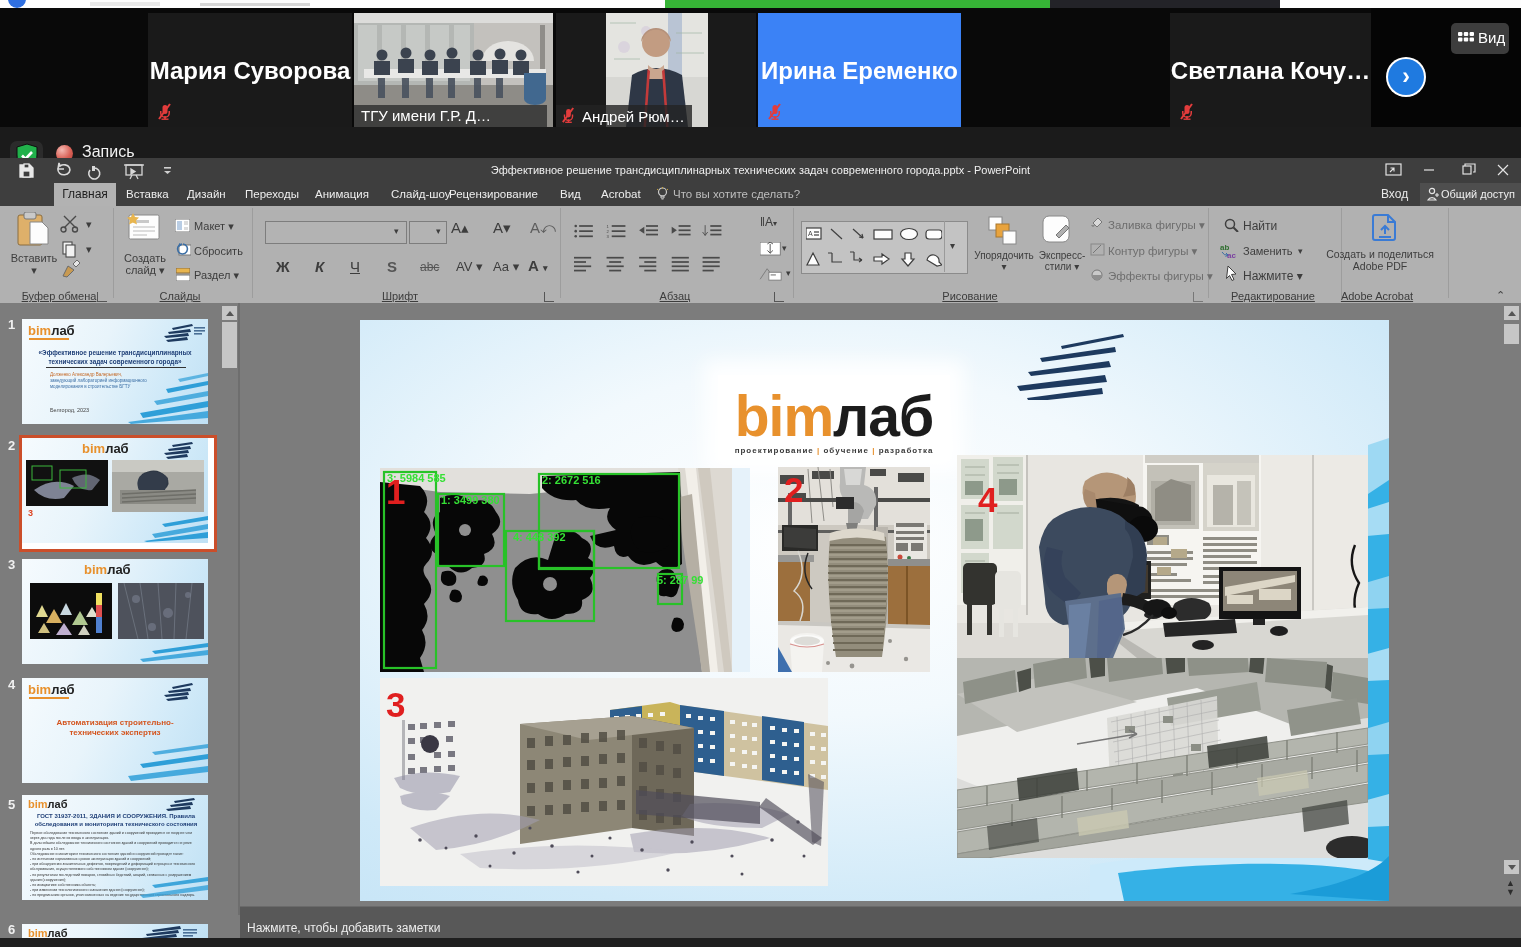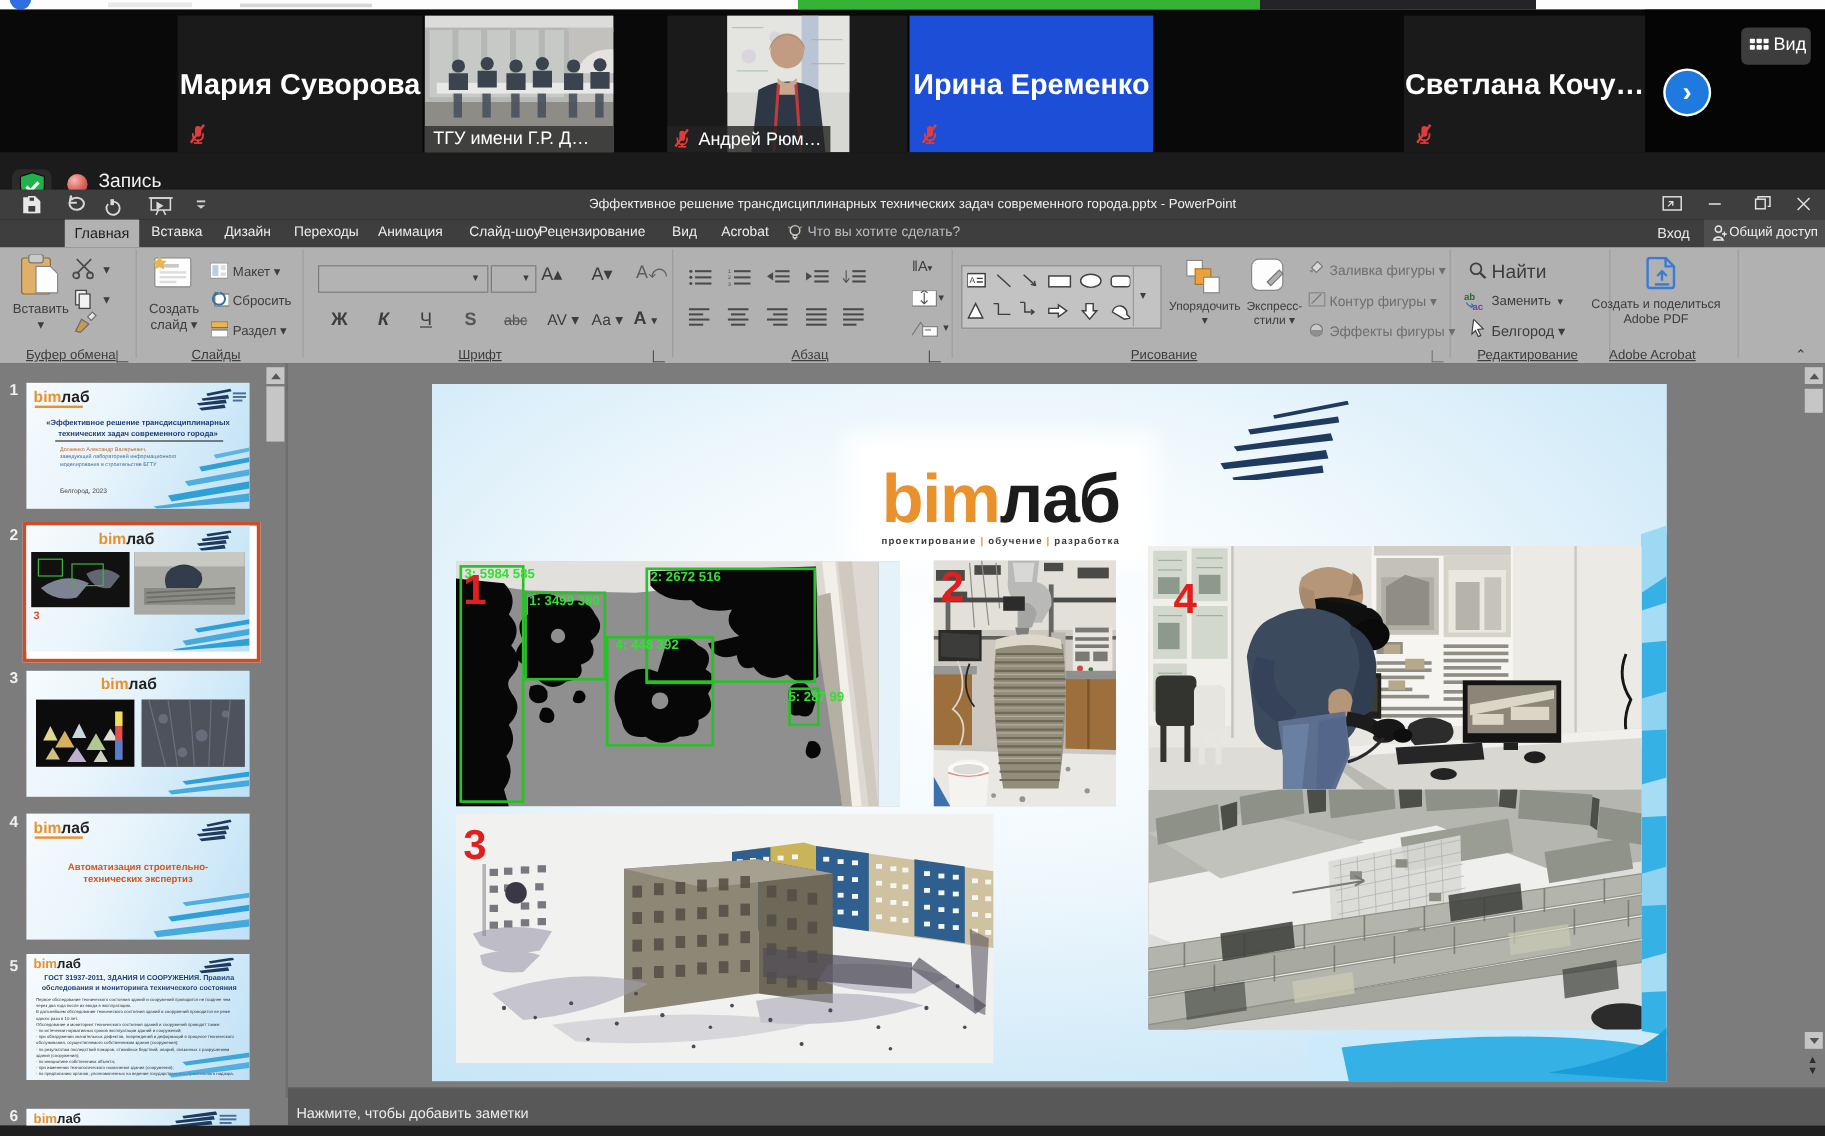--- a/index.html
+++ b/index.html
@@ -33,21 +33,21 @@
             <g fill="#e23c3c">
               <rect x="6.5" y="2" width="5" height="9" rx="2.5"></rect>
               <path d="M4 8v2a5 5 0 0 0 10 0V8h-1.5v2a3.5 3.5 0 0 1-7 0V8z"></path>
               <rect x="8.2" y="13" width="1.6" height="3"></rect>
               <rect x="5.5" y="15.5" width="7" height="1.4"></rect>
             </g>
             <line x1="3" y1="16" x2="14" y2="1" stroke="#e23c3c" stroke-width="2"></line>
           </svg></div>
     </div>
 
-    <div class="abs" style="left:354px;top:5px;width:157px;height:114px;background:#8e8e8c;overflow:hidden;">
+    <div class="abs" style="left:354px;top:5px;width:199px;height:114px;background:#8e8e8c;overflow:hidden;">
       <svg width="199" height="114" viewBox="0 0 199 114">
         <rect width="199" height="114" fill="#a3a19c"></rect>
         <rect x="0" y="0" width="199" height="14" fill="#dcdcda"></rect>
         <rect x="0" y="10" width="120" height="62" fill="#b4b7b4"></rect>
         <g fill="#c6c9c6">
             <rect x="4" y="12" width="19" height="56"></rect>
             <rect x="28" y="12" width="19" height="56"></rect>
             <rect x="52" y="12" width="19" height="56"></rect>
             <rect x="76" y="12" width="19" height="56"></rect>
             <rect x="100" y="12" width="16" height="56"></rect>
@@ -115,21 +115,21 @@
                 <path d="M4 8v2a5 5 0 0 0 10 0V8h-1.5v2a3.5 3.5 0 0 1-7 0V8z"></path>
                 <rect x="8.2" y="13" width="1.6" height="3"></rect>
                 <rect x="5.5" y="15.5" width="7" height="1.4"></rect>
               </g>
               <line x1="3" y1="16" x2="14" y2="1" stroke="#e23c3c" stroke-width="2"></line>
             </svg></div>
         <div class="abs" style="left:26px;top:1px;color:#fff;font-size:15px;line-height:21px;">Андрей Рюм…</div>
       </div>
     </div>
 
-    <div class="abs" style="left:758px;top:5px;width:203px;height:114px;background:#1d4ed8;">
+    <div class="abs" style="left:758px;top:5px;width:203px;height:114px;background:#3b82f6;">
       <div class="abs tilename" style="left:0;right:0;top:44px;text-align:center;">Ирина Еременко</div>
       <div class="micwrap"><svg width="18" height="18" viewBox="0 0 18 18">
             <g fill="#e23c3c">
               <rect x="6.5" y="2" width="5" height="9" rx="2.5"></rect>
               <path d="M4 8v2a5 5 0 0 0 10 0V8h-1.5v2a3.5 3.5 0 0 1-7 0V8z"></path>
               <rect x="8.2" y="13" width="1.6" height="3"></rect>
               <rect x="5.5" y="15.5" width="7" height="1.4"></rect>
             </g>
             <line x1="3" y1="16" x2="14" y2="1" stroke="#e23c3c" stroke-width="2"></line>
           </svg></div>
@@ -465,32 +465,32 @@
       <circle cx="7" cy="7" r="5" fill="#c9c9c9" stroke="#777"></circle>
       <path d="M2 7 a5 5 0 0 0 10 0" fill="#8f8f8f"></path>
     </svg>
   <div class="abs" style="left:1108px;top:269px;font-size:11.5px;color:#6e6e6e;">Эффекты фигуры ▾</div>
   <div class="abs" style="left:1193px;top:292px;width:9px;height:9px;border-left:1px solid #777;border-bottom:1px solid #777;"></div>
 
   <svg class="abs" style="left:1224px;top:218px;" width="15" height="14" viewBox="0 0 15 14">
       <circle cx="6" cy="6" r="4.5" fill="none" stroke="#3f3f3f" stroke-width="1.5"></circle>
       <line x1="9.5" y1="9.5" x2="14" y2="14" stroke="#3f3f3f" stroke-width="2"></line>
     </svg>
-  <div class="abs ric" style="left:1243px;top:219px;font-size:16px;text-align:right;">Найти</div>
+  <div class="abs ric" style="left:1243px;top:219px;font-size:12px;text-align:right;">Найти</div>
   <svg class="abs" style="left:1220px;top:242px;" width="20" height="17" viewBox="0 0 20 17">
     <text x="0" y="8" font-size="8" font-weight="bold" fill="#2f6f2f">ab</text>
     <text x="7" y="16" font-size="8" font-weight="bold" fill="#7a3fa0">ac</text>
     <path d="M2 10 q2 4 6 3 l-2 -2 m2 2 l-2.5 1.5" stroke="#3a6ea5" fill="none"></path>
   </svg>
   <div class="abs ric" style="left:1243px;top:245px;font-size:11px;">Заменить</div>
   <div class="abs ric" style="left:1298px;top:246px;font-size:9px;">▾</div>
   <svg class="abs" style="left:1226px;top:266px;" width="12" height="15" viewBox="0 0 12 15">
       <path d="M2 0 l8 8 -4.5 .5 2.5 5 -2 1 -2.5 -5 -3 3z" fill="#fdfdfd" stroke="#3f3f3f"></path>
     </svg>
-  <div class="abs ric" style="left:1243px;top:269px;font-size:12px;">Белгород ▾</div>
+  <div class="abs ric" style="left:1243px;top:269px;font-size:12px;">Нажмите ▾</div>
 
   <svg class="abs" style="left:1371px;top:214px;" width="28" height="30" viewBox="0 0 28 30">
     <path d="M4 1 h13 l7 7 v16 a2 2 0 0 1 -2 2 h-18 a2 2 0 0 1 -2 -2 v-21 a2 2 0 0 1 2 -2z" fill="none" stroke="#3a7bd5" stroke-width="2"></path>
     <path d="M17 1 v7 h7" fill="none" stroke="#3a7bd5" stroke-width="2"></path>
     <path d="M14 20 v-8 m-4 4 l4 -4 4 4" stroke="#3a7bd5" stroke-width="2" fill="none"></path>
     <rect x="8" y="22" width="12" height="2" fill="#3a7bd5"></rect>
   </svg>
   <div class="abs ric" style="left:1320px;top:248px;width:120px;text-align:center;font-size:10.5px;">Создать и поделиться<br>Adobe PDF</div>
   <div class="abs" style="left:1496px;top:289px;color:#3f3f3f;font-size:11px;">⌃</div>
 

